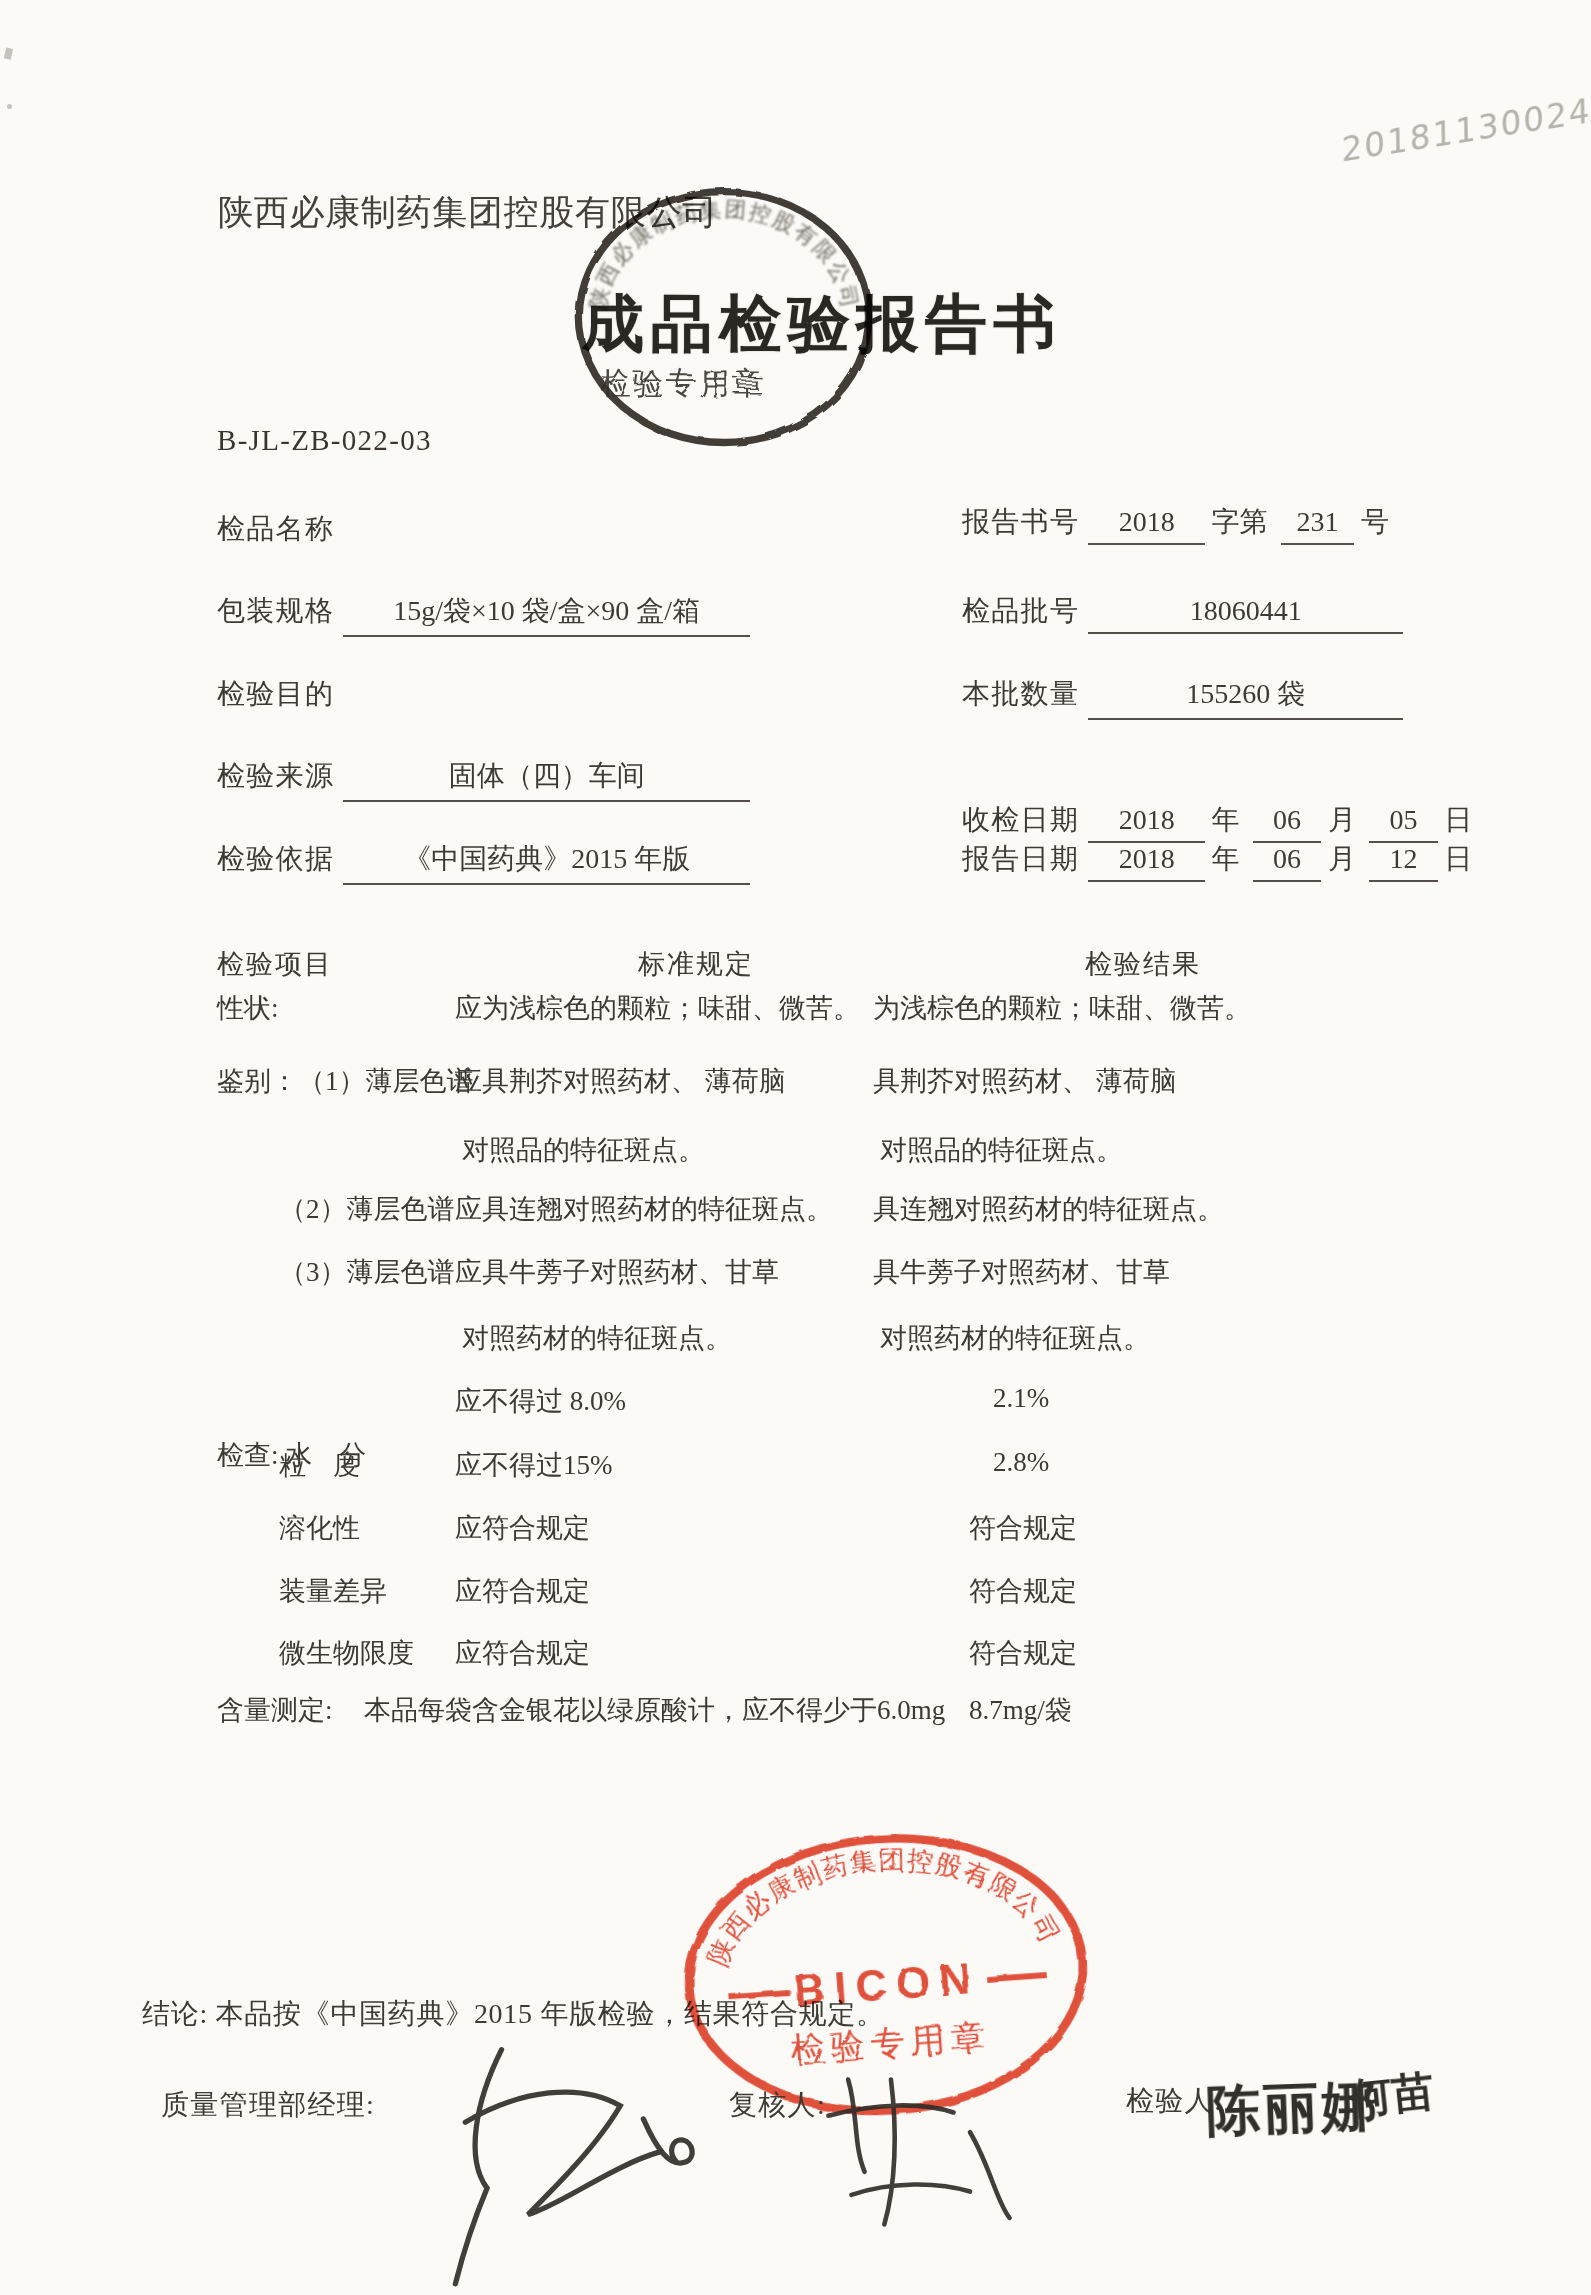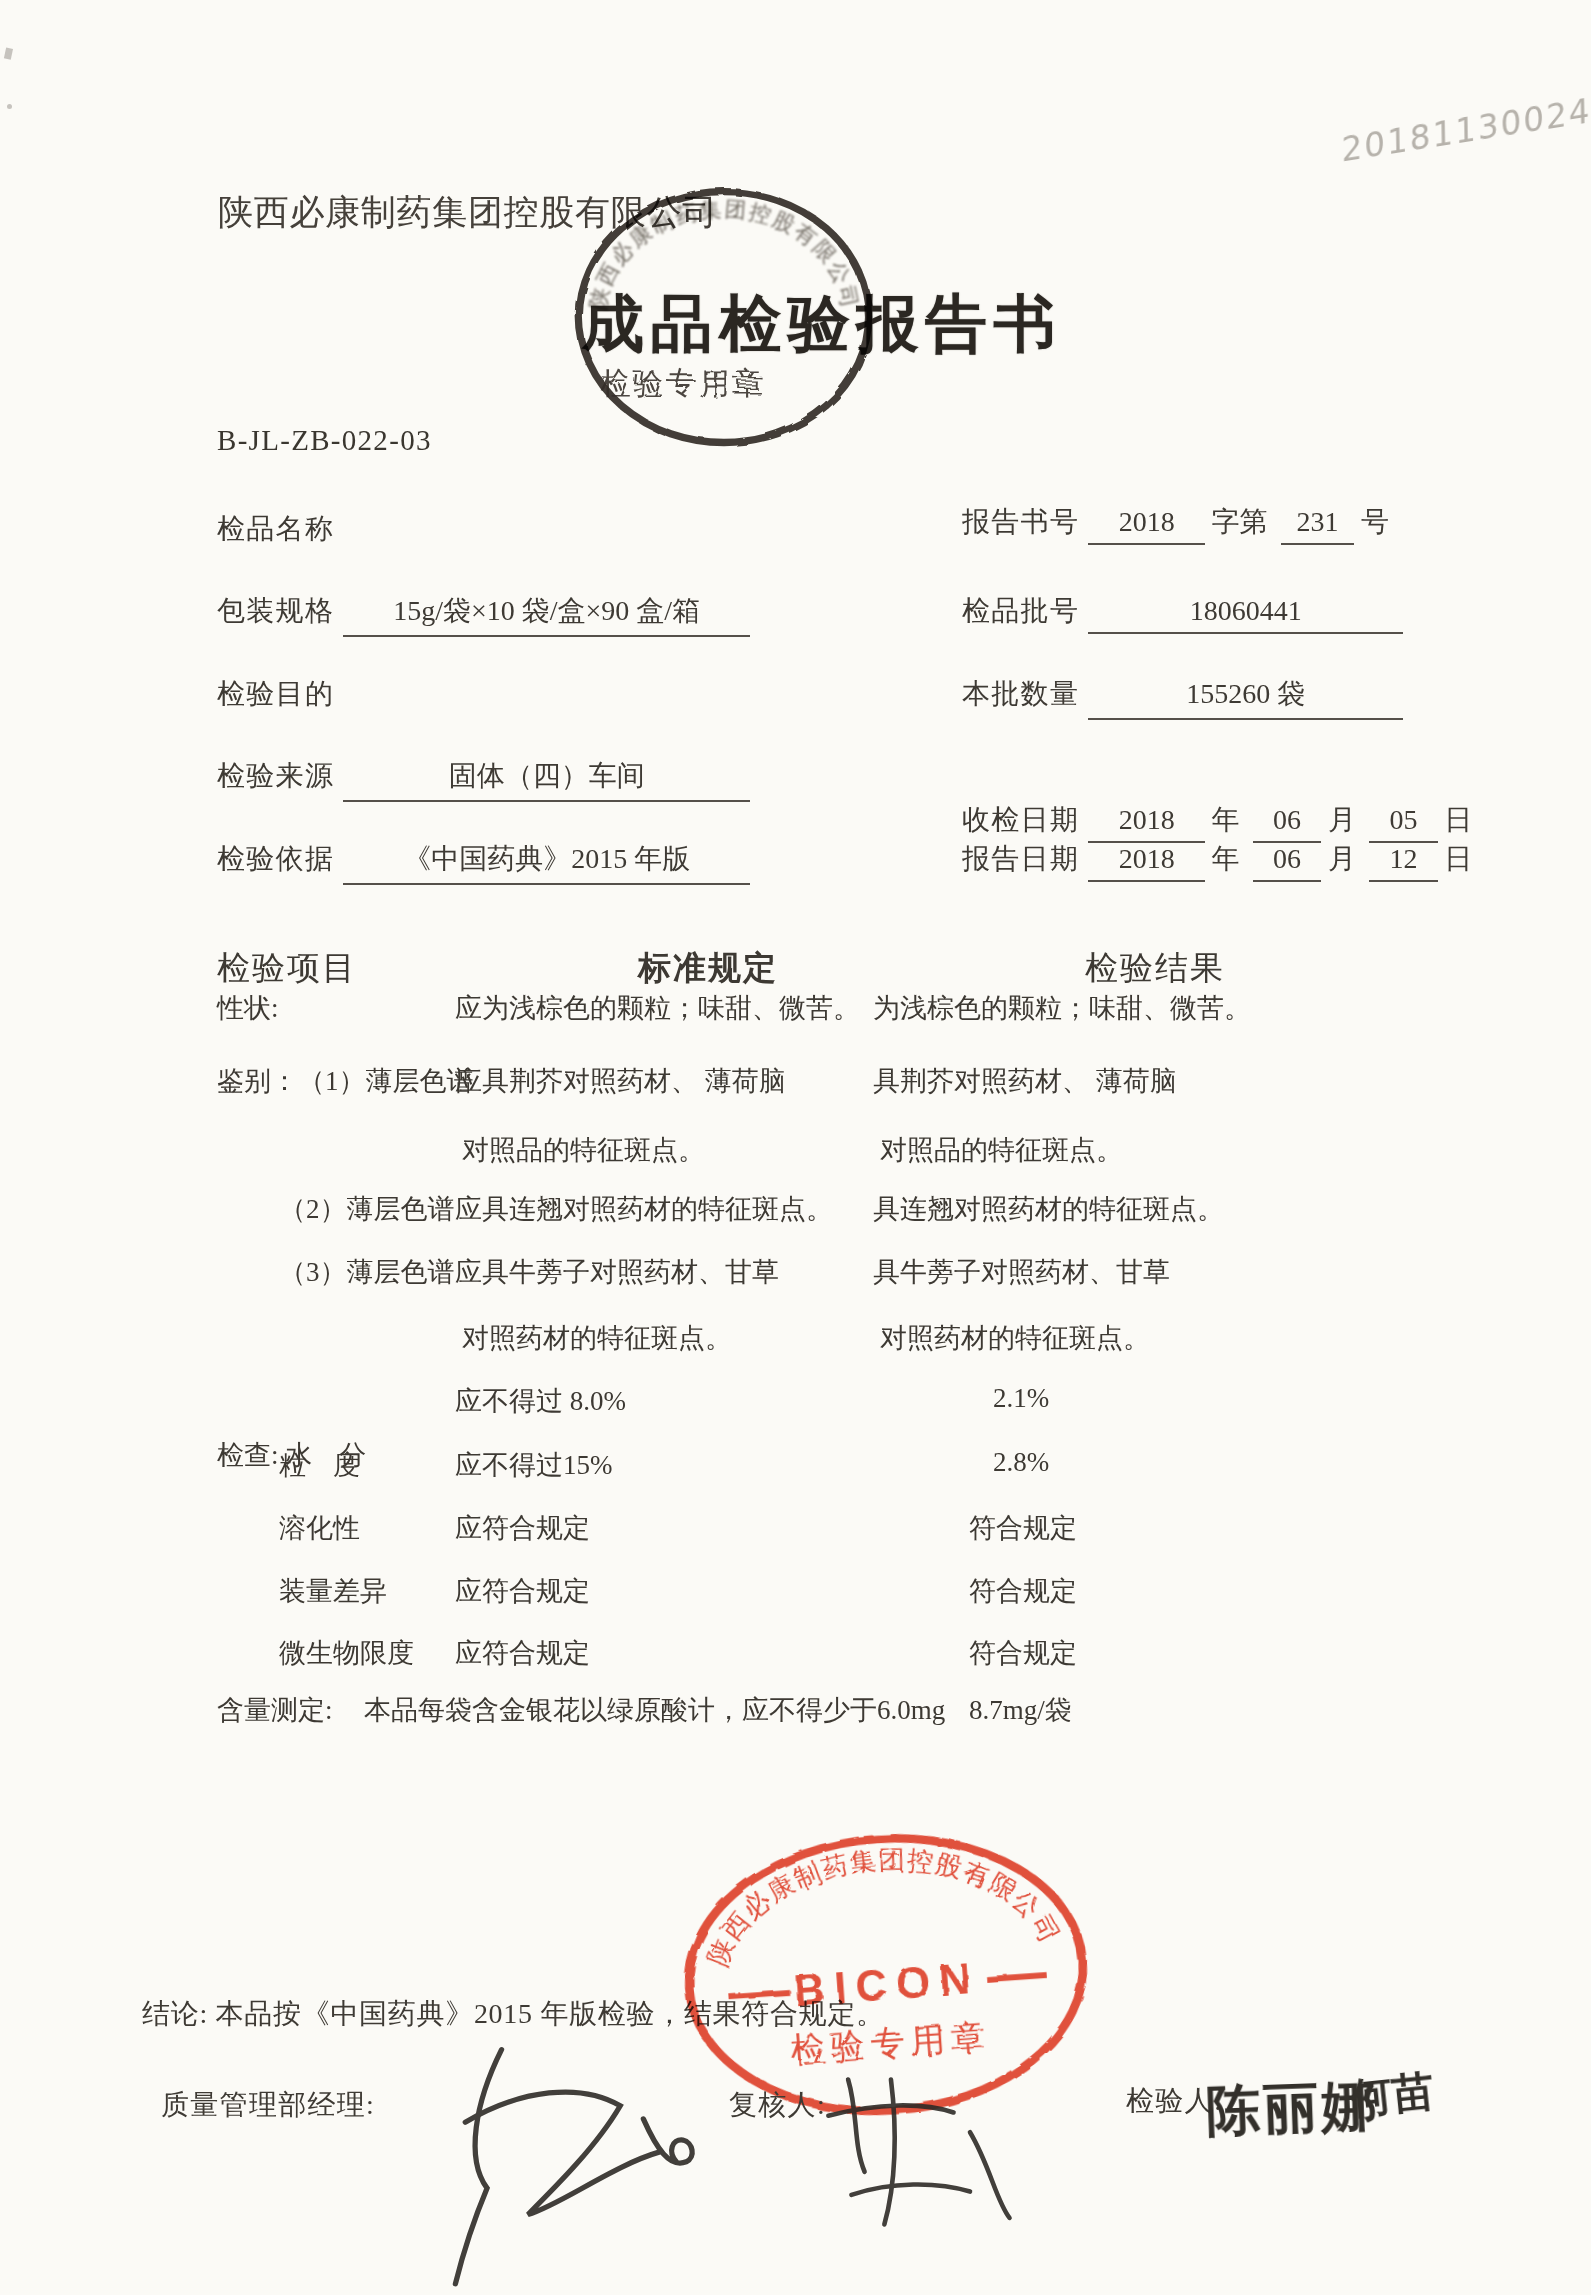--- a/index.html
+++ b/index.html
@@ -35,21 +35,21 @@
     padding:0 5.3px 5.3px 5.3px;margin-left:9.2px;
   }
   .u-main{min-width:396px;}
   .u-year{min-width:106px;}
   .u-md{min-width:58px;}
   .u-no{min-width:63px;}
   .u-wide{min-width:304px;}
   .unit{margin:0 4px 0 6.6px;}
   
   .tcell{position:absolute;font-size:27px;white-space:nowrap;color:#3d3933;}
-  .thead{font-size:33px;letter-spacing:2px;}
+  .thead{font-size:27px;letter-spacing:2px;}
   
   .conclusion{left:142px;top:1995px;font-size:28px;letter-spacing:0.7px;white-space:nowrap;}
   .sig-label{font-size:28px;letter-spacing:1.3px;white-space:nowrap;}
   .hand-name{
     font-weight:bold;color:#33302b;filter:blur(0.3px);white-space:nowrap;
   }
   .artifact{background:#9a968f;opacity:.55;}
 </style>
 </head>
 <body>
@@ -130,21 +130,21 @@
   <span class="lbl">报告日期</span>
   <span class="uline u-year">2018</span>
   <span class="unit">年</span>
   <span class="uline u-md">06</span>
   <span class="unit">月</span>
   <span class="uline u-md">12</span>
   <span class="unit">日</span>
 </div>
 
 <div class="tcell thead" style="left:217px;top:946px;">检验项目</div>
-<div class="tcell thead" style="left:638px;top:946px;font-weight:bold;">标准规定</div>
+<div class="tcell thead" style="left:638px;top:946px;">标准规定</div>
 <div class="tcell thead" style="left:1085px;top:946px;">检验结果</div>
 
 <div class="tcell" style="left:217px;top:990px;">性状:</div>
 <div class="tcell" style="left:455px;top:990px;">应为浅棕色的颗粒；味甜、微苦。</div>
 <div class="tcell" style="left:873px;top:990px;">为浅棕色的颗粒；味甜、微苦。</div>
 
 <div class="tcell" style="left:217px;top:1063px;">鉴别：（1）薄层色谱</div>
 <div class="tcell" style="left:455px;top:1063px;">应具荆芥对照药材、 薄荷脑</div>
 <div class="tcell" style="left:873px;top:1063px;">具荆芥对照药材、 薄荷脑</div>
 

